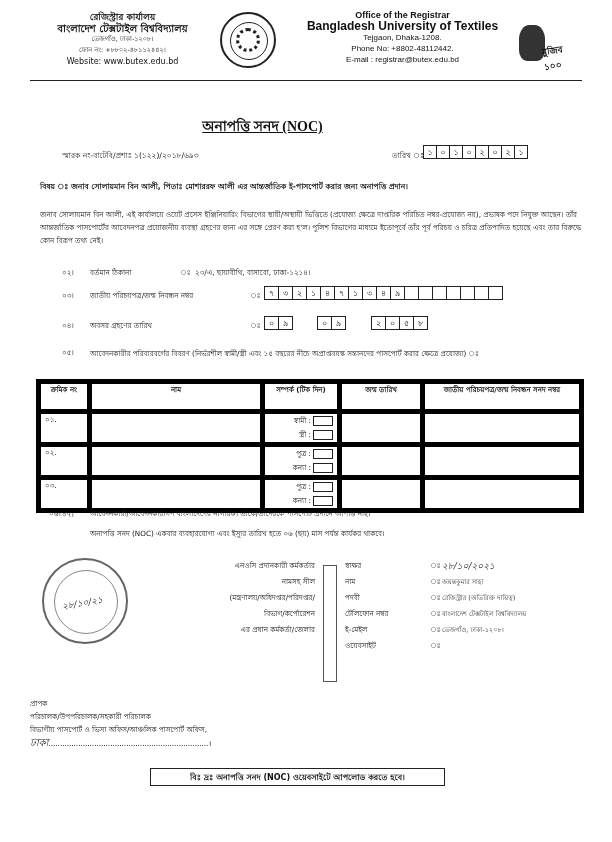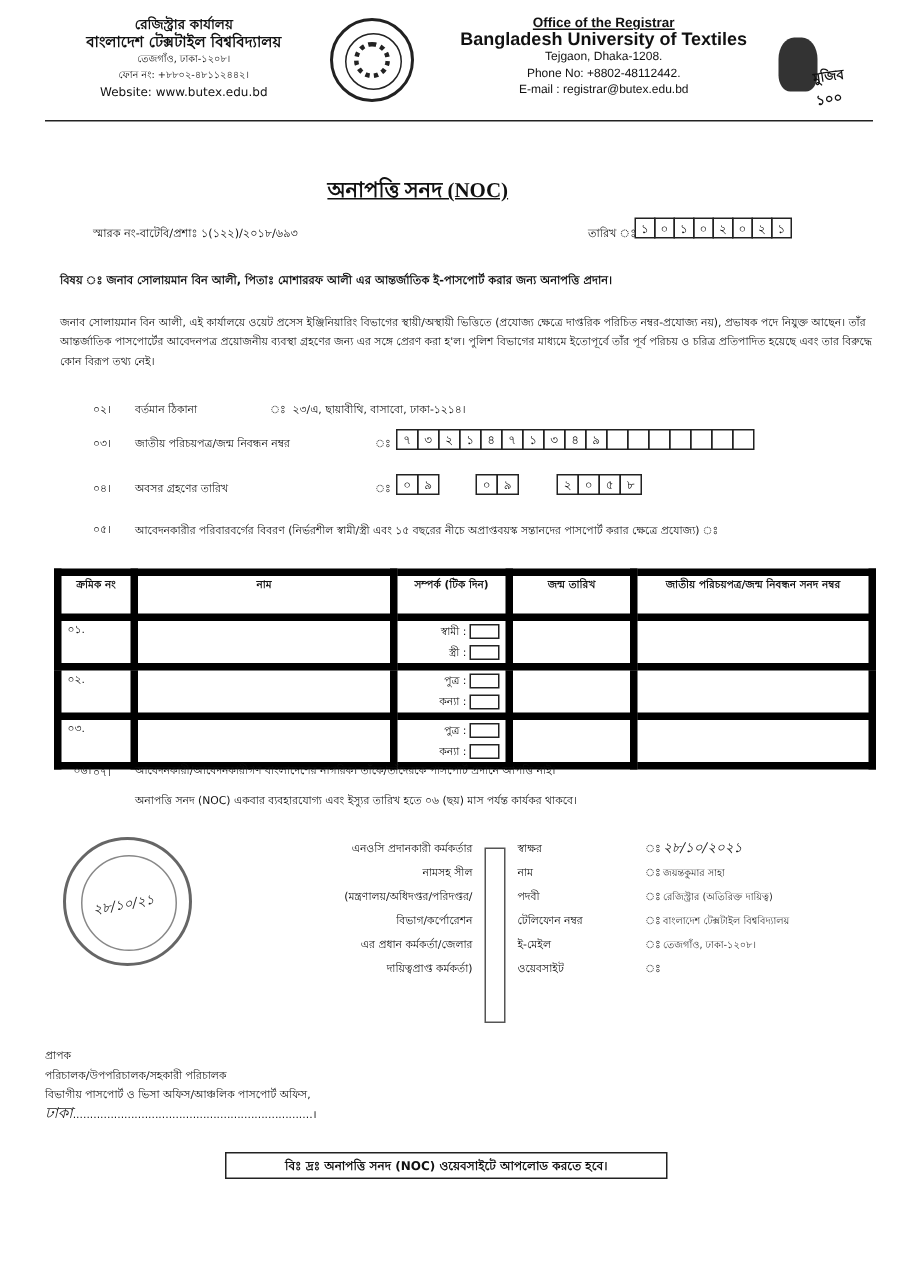--- a/index.html
+++ b/index.html
@@ -9,28 +9,28 @@
   .hdr-left { left:40px; top:12px; width:165px; text-align:center; line-height:11px; }
   .hdr-left .t1 { font-size:9px; font-weight:bold; }
   .hdr-left .t2 { font-size:10px; font-weight:bold; }
   .hdr-left .t3 { font-size:6.5px; }
   .hdr-left .t4 { font-size:6.5px; }
   .hdr-left .t5 { font-size:8px; }
   .logo { left:220px; top:12px; width:56px; height:56px; border-radius:50%; border:2px solid #222; box-sizing:border-box; }
   .logo .inner { position:absolute; left:8px; top:8px; width:36px; height:36px; border-radius:50%; border:1px solid #222; }
   .logo .gear { position:absolute; left:14px; top:14px; width:24px; height:24px; border:3px dotted #222; border-radius:50%; box-sizing:border-box; }
   .hdr-right { left:305px; top:10px; width:195px; text-align:center; line-height:11px; }
-  .hdr-right .t1 { font-family:"Liberation Sans", sans-serif; font-size:9px; font-weight:bold;text-decoration:underline; }
+  .hdr-right .t1 { font-family:"Liberation Sans", sans-serif; font-size:9px; font-weight:bold; }
   .hdr-right .t2 { font-family:"Liberation Sans", sans-serif; font-size:12px; font-weight:bold; }
   .hdr-right .t3, .hdr-right .t4, .hdr-right .t5 { font-family:"Liberation Sans", sans-serif; font-size:8px; }
   .mujib { left:515px; top:25px; width:60px; height:50px; }
   .mujib .face { position:absolute; left:4px; top:0; width:26px; height:36px; background:#333; border-radius:40% 40% 30% 30%; }
   .mujib .txt { position:absolute; left:28px; top:18px; font-size:9px; font-weight:bold; transform:rotate(-8deg); }
   .hr { left:30px; top:80px; width:552px; height:0; border-top:1.5px solid #222; }
-  .title { left:0; width:525px; top:115px; text-align:center; font-family:"Liberation Serif", serif; font-size:14px; font-weight:bold;margin-left:16px; }
+  .title { left:0; width:525px; top:115px; text-align:center; font-family:"Liberation Serif", serif; font-size:14px; font-weight:bold; }
   .title .u { text-decoration:underline; }
   .memo { left:62px; top:150px; font-size:7.5px; }
   .date-lbl { left:392px; top:150px; font-size:7.5px; }
   .date-boxes { left:424px; top:145px; display:flex; }
   .box { width:14px; height:14px; border:1px solid #222; box-sizing:border-box; text-align:center; font-size:8px; line-height:13px; margin-left:-1px; }
   .subj { left:40px; top:180px; font-size:7.6px; font-weight:bold; }
   .para { left:40px; top:208px; width:550px; font-size:7.2px; line-height:13px; }
   .row-lbl { font-size:7.2px; }
   .box-row { display:flex; }
   .box2 { width:15px; height:14px; border:1px solid #222; box-sizing:border-box; text-align:center; font-size:8px; line-height:13px; margin-left:-1px; }
@@ -191,21 +191,20 @@
     <div class="in"></div>
   </div>
 <div class="abs hw" style="left:62px;top:596px;font-size:9px;transform:rotate(-10deg);">২৮/১০/২১</div>
 
 <div class="abs sig-l" style="left:175px;top:558px;width:140px;">
   <div>এনওসি প্রদানকারী কর্মকর্তার</div>
   <div>নামসহ সীল</div>
   <div>(মন্ত্রণালয়/অধিদপ্তর/পরিদপ্তর/</div>
   <div>বিভাগ/কর্পোরেশন</div>
   <div>এর প্রধান কর্মকর্তা/জেলার</div>
-  <div>দায়িত্বপ্রাপ্ত কর্মকর্তা)</div>
 </div>
 
 <div class="abs vstamp"></div>
 
 <div class="abs sig-m" style="left:345px;top:558px;">
   <div>স্বাক্ষর</div>
   <div>নাম</div>
   <div>পদবী</div>
   <div>টেলিফোন নম্বর</div>
   <div>ই-মেইল</div>

